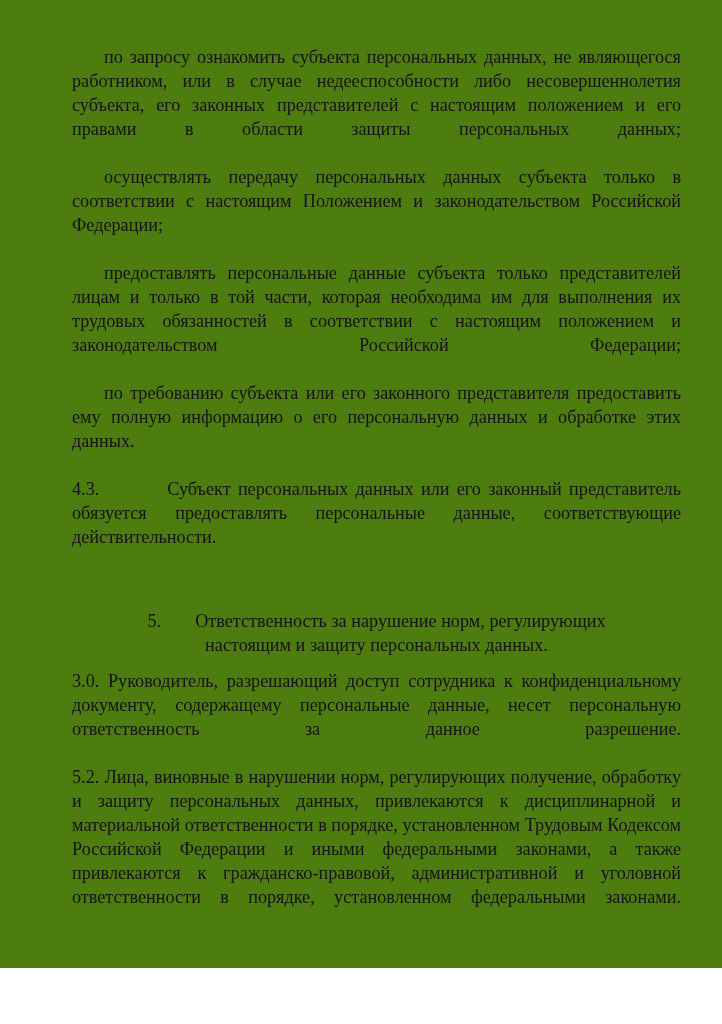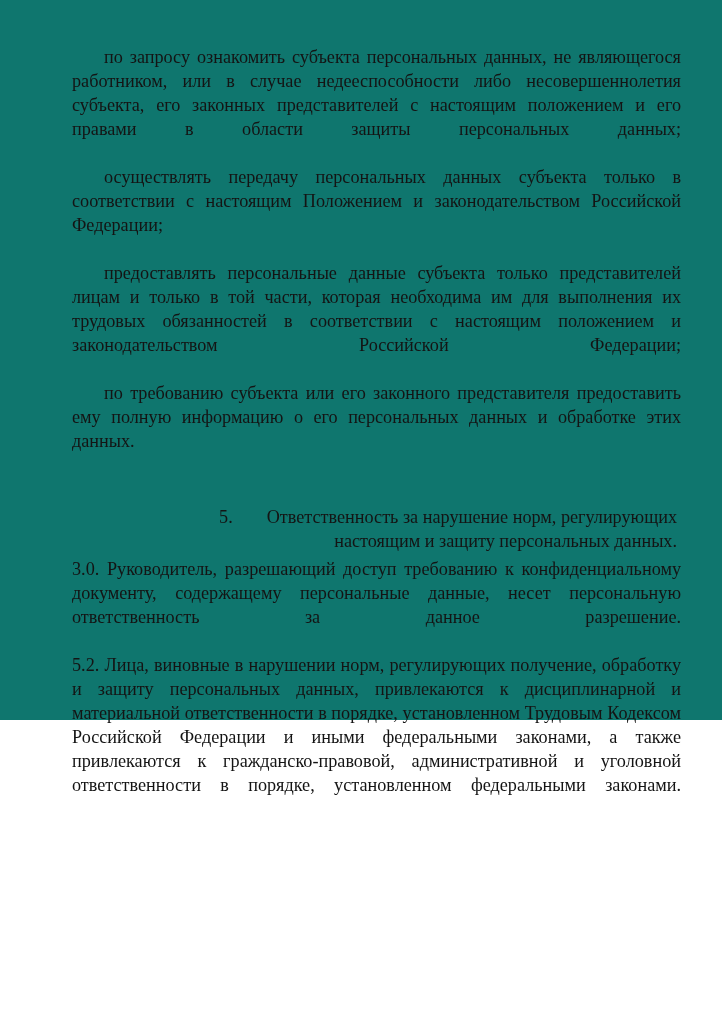--- a/index.html
+++ b/index.html
@@ -13,22 +13,22 @@
     height: 1024px;
     overflow: hidden;
     font-family: "Liberation Serif", "DejaVu Serif", serif;
     color: #141414;
     -webkit-font-smoothing: antialiased;
   }
 
   .page {
     position: relative;
     width: 722px;
-    height: 720px;
-    background: #0f766e;
+    height: 968px;
+    background: #4d7c0f;
     box-sizing: border-box;
   }
 
   .text-column {
     position: absolute;
     left: 72px;
     top: 45px;
     width: 609px;
   }
 
@@ -60,25 +60,25 @@
   }
 
   
   .tab-head {
     display: inline-block;
     width: 34px;
   }
 
   
   .heading {
-    margin: 4px;
+    margin: 12px;
     padding: 0;
     font-size: 18.2px;
     line-height: 24px;
-    text-align: right;
+    text-align: center;
     text-indent: 0;
   }
 
   .spacer-line {
     height: 24px;
   }
 
   .heading-line-2 {
     display: block;
   }
@@ -96,25 +96,26 @@
 <div class="page">
   <div class="text-column">
 
     <p class="para indent">по запросу ознакомить субъекта персональных данных, не являющегося работником, или в случае недееспособности либо несовершеннолетия субъекта, его законных представителей с настоящим положением и его правами в области защиты персональных данных;</p>
 
     <p class="para indent">осуществлять передачу персональных данных субъекта только в соответствии с настоящим Положением и законодательством Российской Федерации;</p>
 
     <p class="para indent">предоставлять персональные данные субъекта только представителей лицам и только в той части, которая необходима им для выполнения их трудовых обязанностей в соответствии с настоящим положением и законодательством Российской Федерации;</p>
 
 
-    <p class="para indent">по требованию субъекта или его законного представителя предоставить ему полную информацию о его персональных данных и обработке этих данных.</p>
+    <p class="para indent">по требованию субъекта или его законного представителя предоставить ему полную информацию о его персональную данных и обработке этих данных.</p>
 
+    <p class="para flush"><span>4.3.</span><span class="tab-wide"></span><span>Субъект персональных данных или его законный представитель обязуется предоставлять персональные данные, соответствующие действительности.</span></p>
 
     <div class="spacer-line"></div>
 
     <div class="heading"><span>5.</span><span class="tab-head"></span><span>Ответственность за нарушение норм, регулирующих</span><span class="heading-line-2">настоящим и защиту персональных данных.</span></div>
 
-    <p class="para flush"><span>3.0.</span>&nbsp;<span>Руководитель, разрешающий доступ требованию к конфиденциальному документу, содержащему персональные данные, несет персональную ответственность за данное разрешение.</span></p>
+    <p class="para flush"><span>3.0.</span>&nbsp;<span>Руководитель, разрешающий доступ сотрудника к конфиденциальному документу, содержащему персональные данные, несет персональную ответственность за данное разрешение.</span></p>
 
     <p class="para flush"><span>5.2.</span>&nbsp;<span>Лица, виновные в нарушении норм, регулирующих получение, обработку и защиту персональных данных, привлекаются к дисциплинарной и материальной ответственности в порядке, установленном Трудовым Кодексом Российской Федерации и иными федеральными законами, а также привлекаются к гражданско-правовой, административной и уголовной ответственности в порядке, установленном федеральными законами.</span></p>
 
   </div>
 </div>
 
 </body></html>

